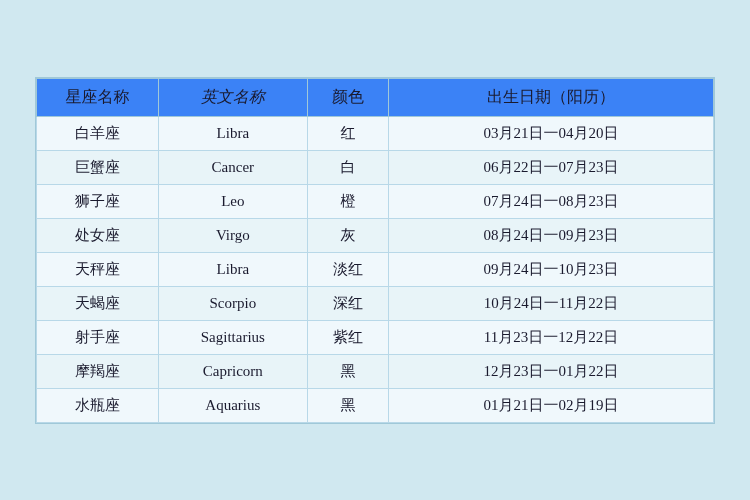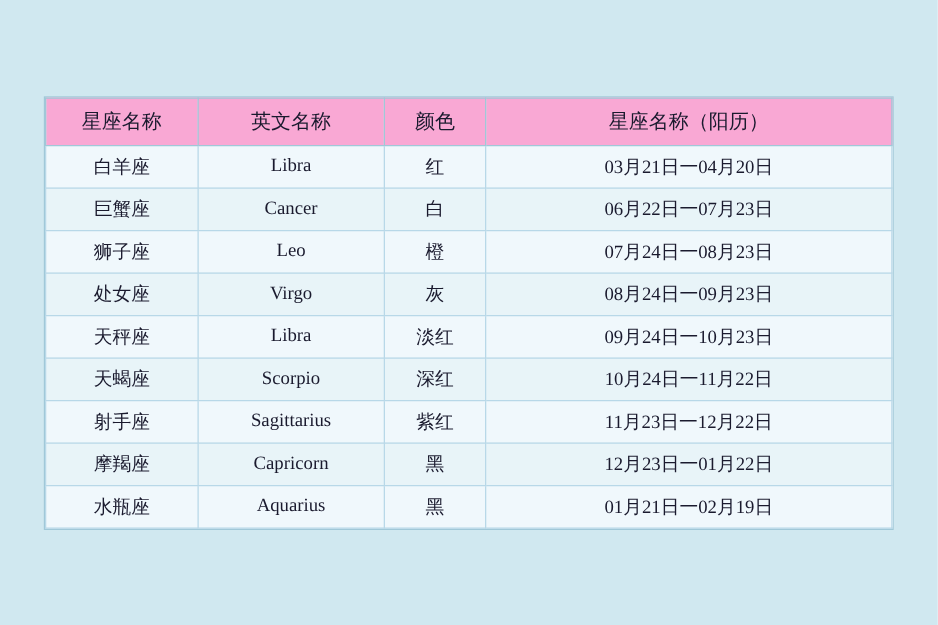--- a/index.html
+++ b/index.html
@@ -23,21 +23,21 @@
       border: 1px solid #a0c8d8;
       width: 680px;
     }
 
     table {
       width: 100%;
       border-collapse: collapse;
     }
 
     thead tr {
-      background-color: #f9a8d4;
+      background-color: #3b82f6;
     }
 
     thead th {
       border: 1px solid #a0c8d8;
       padding: 8px 12px;
       text-align: center;
       font-weight: normal;
       font-size: 16px;
       color: #1a1a2e;
     }
@@ -52,35 +52,35 @@
 
     tbody td {
       border: 1px solid #b8d8e8;
       padding: 7px 24px;
       text-align: center;
       font-size: 15px;
       color: #1a1a2e;
     }
 
     .col-chinese { width: 18%; }
-    .col-english { width: 22%; }
+    .col-english { width: 22%; font-style: italic; }
     .col-color   { width: 12%; }
     .col-date    { width: 48%; }
   </style>
 </head>
 <body>
 
 <div class="table-container">
   <table>
     <thead>
       <tr>
         <th class="col-chinese">星座名称</th>
         <th class="col-english">英文名称</th>
         <th class="col-color">颜色</th>
-        <th class="col-date">星座名称（阳历）</th>
+        <th class="col-date">出生日期（阳历）</th>
       </tr>
     </thead>
     <tbody id="table-body">
     <tr>
           <td>白羊座</td>
           <td>Libra</td>
           <td>红</td>
           <td>03月21日一04月20日</td>
         </tr>
         <tr>

